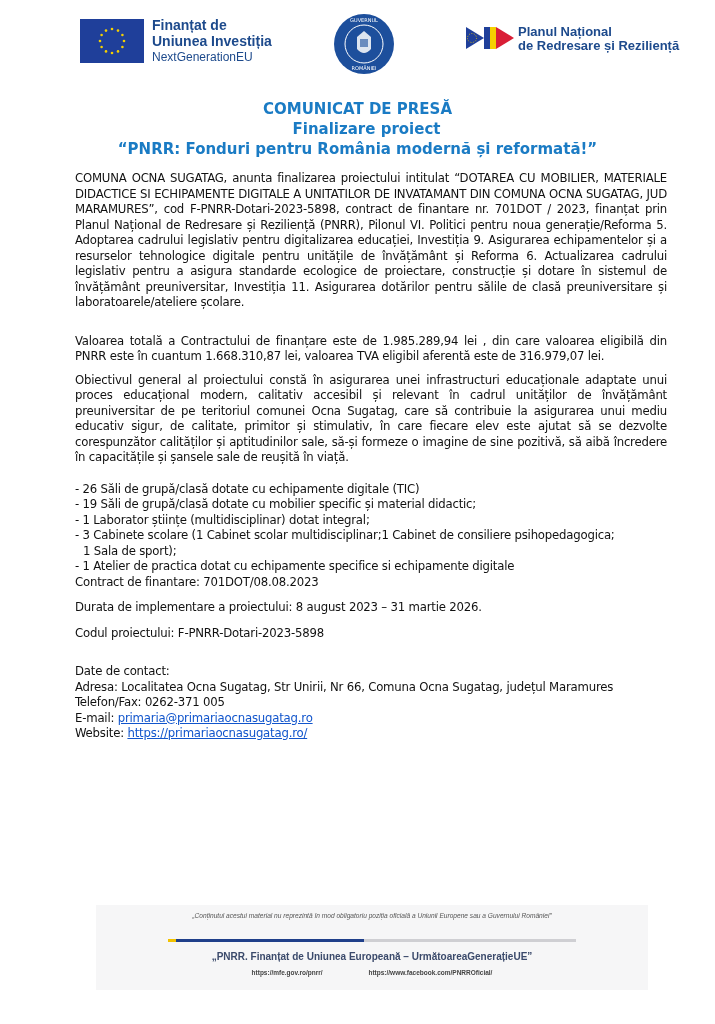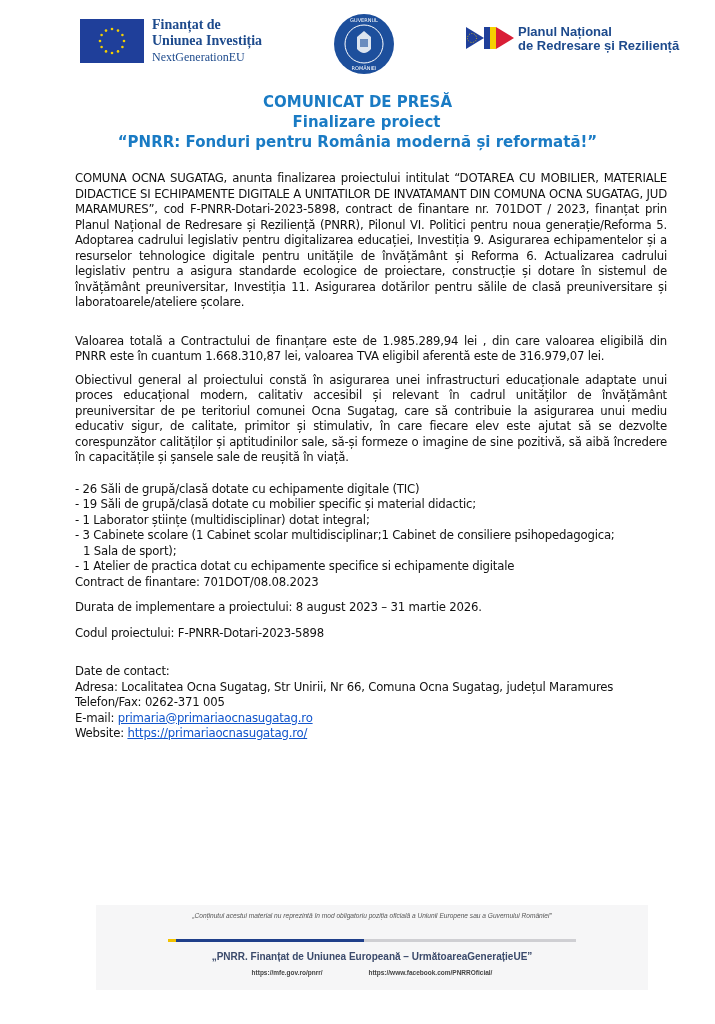--- a/index.html
+++ b/index.html
@@ -1,31 +1,31 @@
 <!DOCTYPE html>
 <html><head>
 <meta charset="utf-8">
 <style>
   html, body { margin: 0; padding: 0; background: #ffffff; }
   body { width: 715px; height: 1024px; position: relative; overflow: hidden;
          font-family: "DejaVu Sans", sans-serif; color: #111; }
   .logo-eu { position: absolute; left: 80px; top: 17px; display: flex; align-items: center; }
   .eu-flag { width: 64px; height: 44px; background: #1f3f9a; position: relative; }
-  .eu-text { margin-left: 8px; line-height: 16px; font-family: Liberation Serif, serif; }
+  .eu-text { margin-left: 8px; line-height: 16px; font-family: Liberation Sans, sans-serif; }
   .eu-text .l1, .eu-text .l2 { color: #1d4a8c; font-weight: bold; font-size: 14px; }
   .eu-text .l3 { color: #1d4a8c; font-size: 12px; }
 
   .logo-gov { position: absolute; left: 333px; top: 13px; width: 62px; height: 62px; }
 
   .logo-pnrr { position: absolute; left: 466px; top: 25px; display: flex; align-items: flex-start; }
   .pnrr-mark { width: 50px; height: 26px; }
   .pnrr-text { margin-left: 2px; font-family: "Liberation Sans", sans-serif; color: #1d4a8c;
                font-weight: bold; font-size: 13px; line-height: 14px; }
 
-  .title-block { position: absolute; left: 0; top: 92px; width: 715px; text-align: center;
+  .title-block { position: absolute; left: 0; top: 99px; width: 715px; text-align: center;
                  color: #1a7bc4; font-weight: bold; font-family: "DejaVu Sans", sans-serif; }
   .title-block .t1 { font-size: 15px; line-height: 20px; }
   .title-block .t2 { font-size: 15px; line-height: 20px; margin-left: 18px; }
   .title-block .t3 { font-size: 15px; line-height: 20px; }
 
   .content { position: absolute; left: 75px; top: 170px; width: 592px;
              font-family: "DejaVu Sans Condensed", "DejaVu Sans", sans-serif;
              font-size: 13px; line-height: 15.5px; color: #111; }
   .p-justify { text-align: justify; margin: 0; letter-spacing: -0.2px; }
   .gap1 { height: 23px; }

